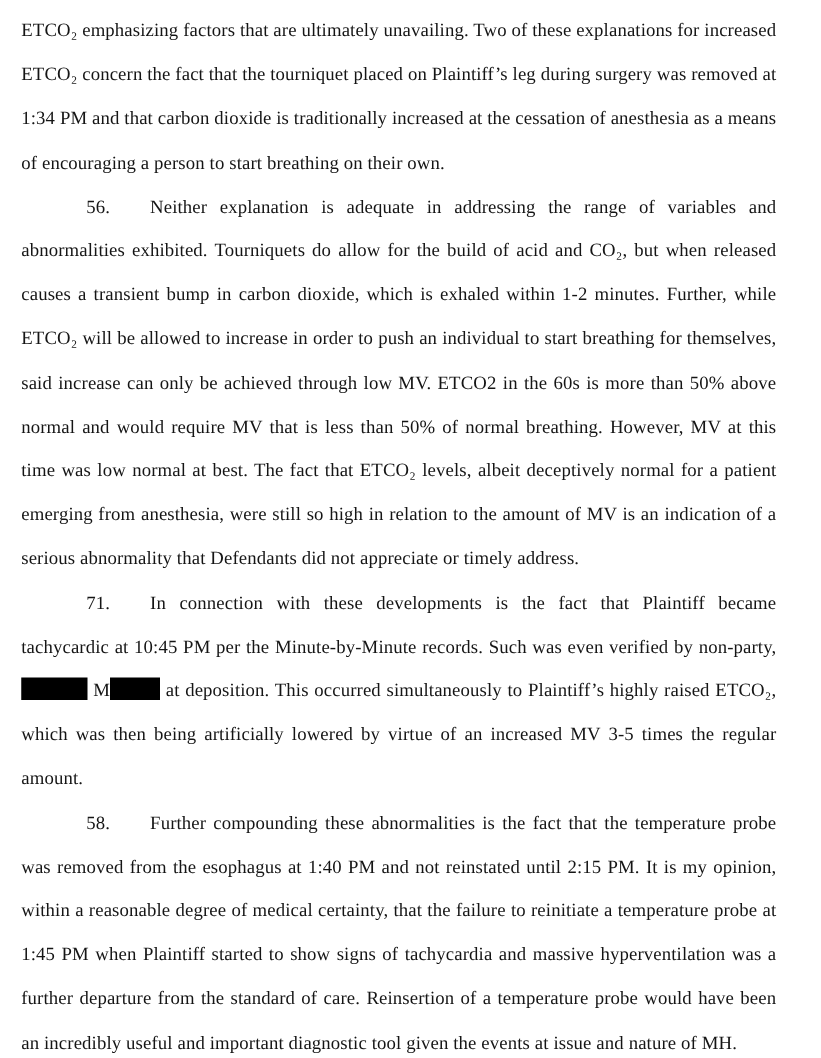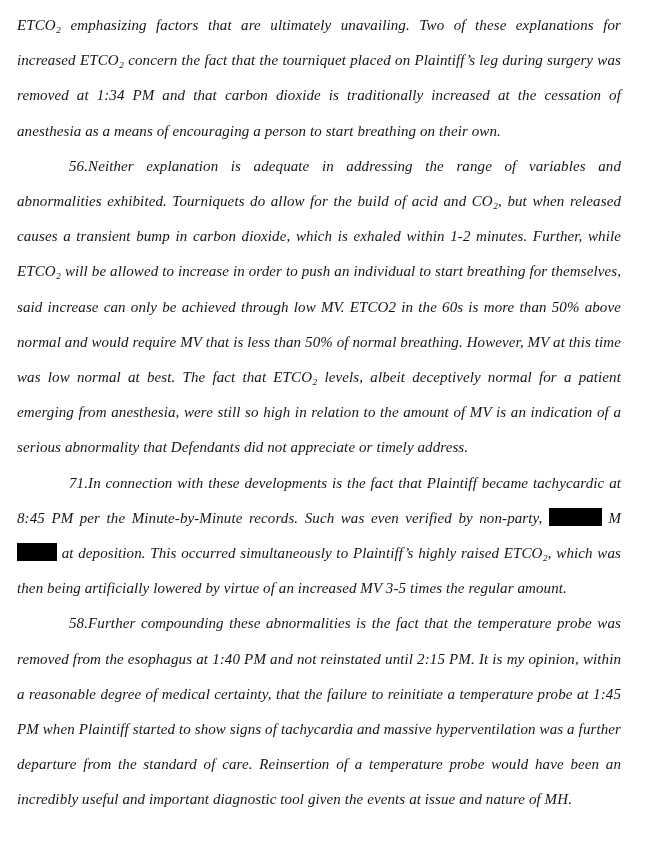--- a/index.html
+++ b/index.html
@@ -13,52 +13,52 @@
     overflow: hidden;
     font-family: "Liberation Serif", "DejaVu Serif", serif;
     color: #151515;
   }
   .page {
     box-sizing: border-box;
     width: 657px;
     height: 846px;
     padding: 8px 36px 0 17px;
     background: #ffffff;
-    font-style: italic;
   }
   .body-text {
     margin: 0;
     font-size: 15px;
     line-height: 35.2px;
     text-align: justify;
     letter-spacing: 0.1px;
   }
   .numbered {
     text-indent: 52px;
   }
   .pnum {
+    margin-right: 32px;
   }
   .redaction {
     display: inline-block;
     background: #000000;
     height: 18px;
     vertical-align: -3px;
   }
   .redaction-1 { width: 53px; }
   .redaction-2 { width: 40px; }
 </style>
 </head>
 <body>
 
 <div class="page">
 
   <p class="body-text">ETCO₂ emphasizing factors that are ultimately unavailing. Two of these explanations for increased ETCO₂ concern the fact that the tourniquet placed on Plaintiff’s leg during surgery was removed at 1:34 PM and that carbon dioxide is traditionally increased at the cessation of anesthesia as a means of encouraging a person to start breathing on their own.</p>
 
   <p class="body-text numbered"><span class="pnum">56.</span><span>Neither explanation is adequate in addressing the range of variables and abnormalities exhibited. Tourniquets do allow for the build of acid and CO₂, but when released causes a transient bump in carbon dioxide, which is exhaled within 1-2 minutes. Further, while ETCO₂ will be allowed to increase in order to push an individual to start breathing for themselves, said increase can only be achieved through low MV. ETCO2 in the 60s is more than 50% above normal and would require MV that is less than 50% of normal breathing. However, MV at this time was low normal at best. The fact that ETCO₂ levels, albeit deceptively normal for a patient emerging from anesthesia, were still so high in relation to the amount of MV is an indication of a serious abnormality that Defendants did not appreciate or timely address.</span></p>
 
-  <p class="body-text numbered"><span class="pnum">71.</span><span>In connection with these developments is the fact that Plaintiff became tachycardic at 8:45 PM per the Minute-by-Minute records. Such was even verified by non-party,</span>
+  <p class="body-text numbered"><span class="pnum">71.</span><span>In connection with these developments is the fact that Plaintiff became tachycardic at 10:45 PM per the Minute-by-Minute records. Such was even verified by non-party,</span>
     <span class="redaction redaction-1"></span>
     <span>M</span><span class="redaction redaction-2"></span>
     <span>at deposition. This occurred simultaneously to Plaintiff’s highly raised ETCO₂, which was then being artificially lowered by virtue of an increased MV 3-5 times the regular amount.</span></p>
 
   <p class="body-text numbered"><span class="pnum">58.</span><span>Further compounding these abnormalities is the fact that the temperature probe was removed from the esophagus at 1:40 PM and not reinstated until 2:15 PM. It is my opinion, within a reasonable degree of medical certainty, that the failure to reinitiate a temperature probe at 1:45 PM when Plaintiff started to show signs of tachycardia and massive hyperventilation was a further departure from the standard of care. Reinsertion of a temperature probe would have been an incredibly useful and important diagnostic tool given the events at issue and nature of MH.</span></p>
 
 </div>
 
 </body></html>

